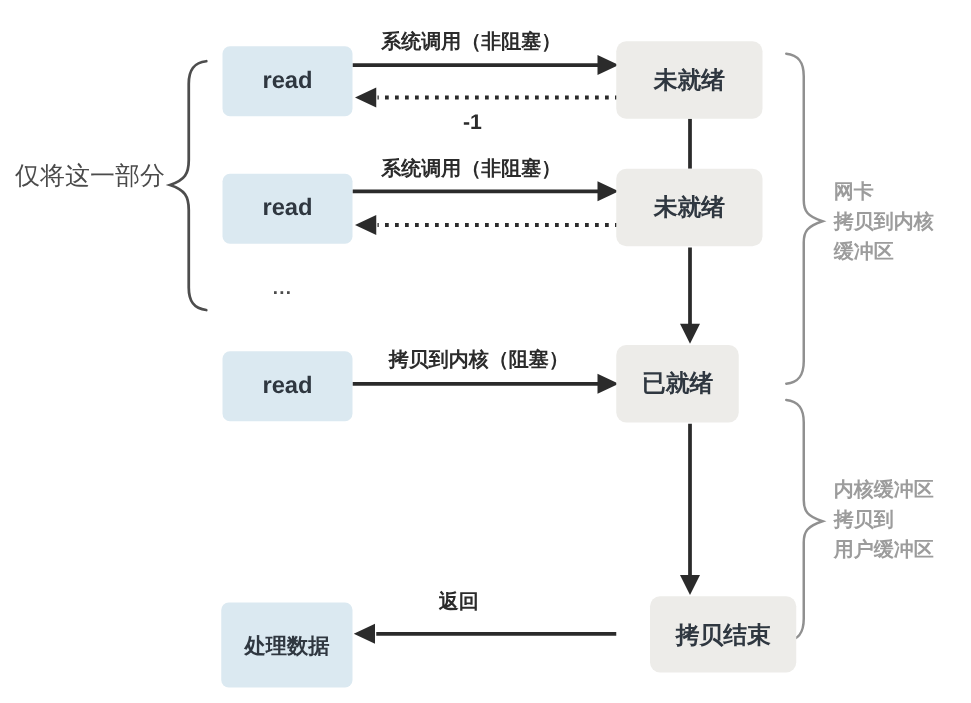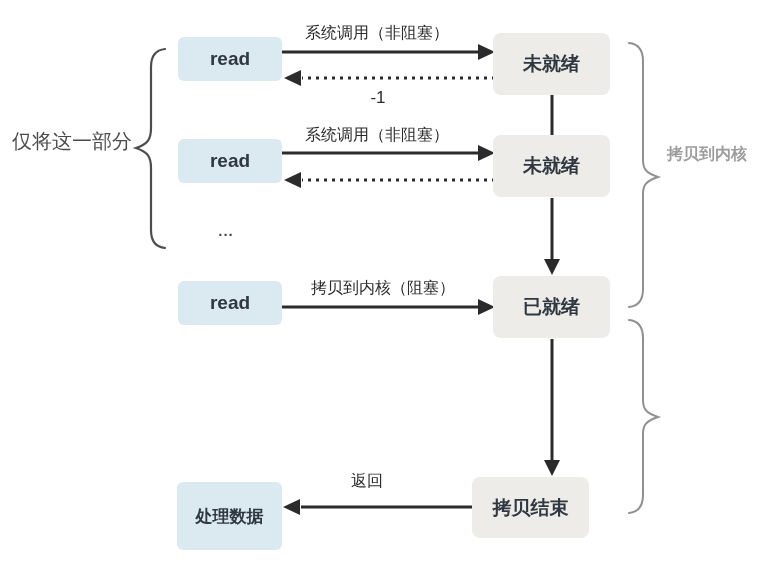--- a/index.html
+++ b/index.html
@@ -7,24 +7,24 @@
     position:relative;width:777px;height:562px;background:#ffffff;overflow:hidden;
     font-family:"Liberation Sans","DejaVu Sans",sans-serif;
   }
   .layer{position:absolute;left:0;top:0;width:777px;height:562px;}
   .box{
     position:absolute;display:flex;align-items:center;justify-content:center;
     font-weight:bold;color:var(--box-text,#2f3740);box-sizing:border-box;
   }
   .box-blue{background:var(--read-box-bg,#dbe9f1);border-radius:6px;}
   .box-gray{background:var(--state-box-bg,#edece9);border-radius:8px;text-align:right;}
-  .read-box{left:178px;width:104px;height:44px;font-size:19px;}
+  .read-box{left:178px;width:104px;height:56px;font-size:19px;}
   .arrow-label{
     position:absolute;transform:translateX(-50%);white-space:nowrap;
-    font-weight:normal;font-size:16px;color:var(--arrow-ink,#2b2b2b);
+    font-weight:bold;font-size:16px;color:var(--arrow-ink,#2b2b2b);
   }
   .side-note{
     position:absolute;left:8px;top:130px;width:124px;text-align:right;
     font-size:20px;line-height:23px;color:var(--side-note-ink,#4b4b4b);
   }
   .brace-label{
     position:absolute;left:667px;font-size:16px;font-weight:bold;line-height:24px;
     color:var(--brace-ink,#9c9c9c);white-space:nowrap;
   }
   .ellipsis{
@@ -99,27 +99,34 @@
   </div>
 
   <div class="box box-blue read-box" style="top:37px">read</div>
   <div class="box box-blue read-box" style="top:139px">read</div>
   <div class="ellipsis">...</div>
   <div class="box box-blue read-box" style="top:281px">read</div>
   <div class="box box-blue" style="left:177px;top:482px;width:105px;height:68px;font-size:17px">处理数据</div>
 
   <div class="box box-gray" style="left:493px;top:33px;width:117px;height:62px;font-size:19px">未就绪</div>
   <div class="box box-gray" style="left:493px;top:135px;width:117px;height:62px;font-size:19px">未就绪</div>
-  <div class="box box-gray" style="left:493px;top:276px;width:117px;height:62px;font-size:19px">已就绪</div>
-  <div class="box box-gray" style="left:472px;top:477px;width:117px;height:61px;font-size:19px">拷贝结束</div>
+  <div class="box box-gray" style="left:493px;top:276px;width:98px;height:62px;font-size:19px">已就绪</div>
+  <div class="box box-gray" style="left:520px;top:477px;width:117px;height:61px;font-size:19px">拷贝结束</div>
 
   <div class="arrow-label" style="left:377px;top:23px">系统调用（非阻塞）</div>
   <div class="arrow-label" style="left:378px;top:88px;font-size:17px">-1</div>
   <div class="arrow-label" style="left:377px;top:125px">系统调用（非阻塞）</div>
   <div class="arrow-label" style="left:383px;top:278px">拷贝到内核（阻塞）</div>
   <div class="arrow-label" style="left:367px;top:471px">返回</div>
 
   <div class="brace-label" style="top:142px">
+    <div>网卡</div>
     <div>拷贝到内核</div>
+    <div>缓冲区</div>
+  </div>
+  <div class="brace-label" style="top:381px">
+    <div>内核缓冲区</div>
+    <div>拷贝到</div>
+    <div>用户缓冲区</div>
   </div>
 
 
 </div>
 
 </body></html>

